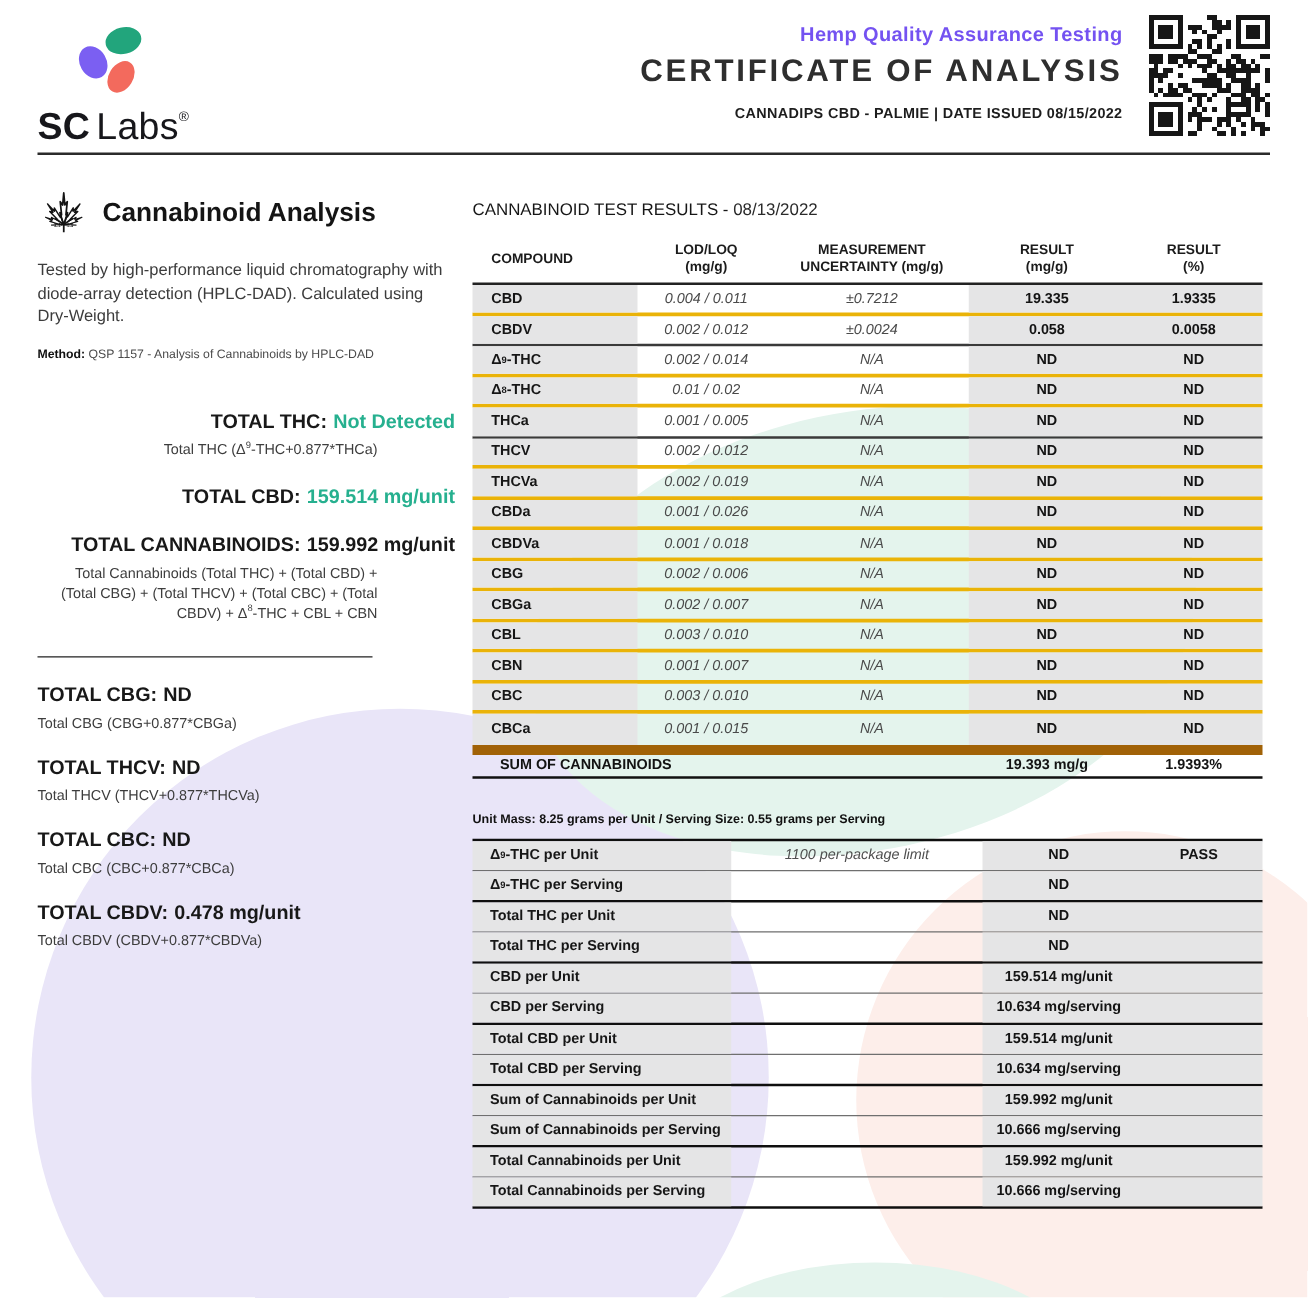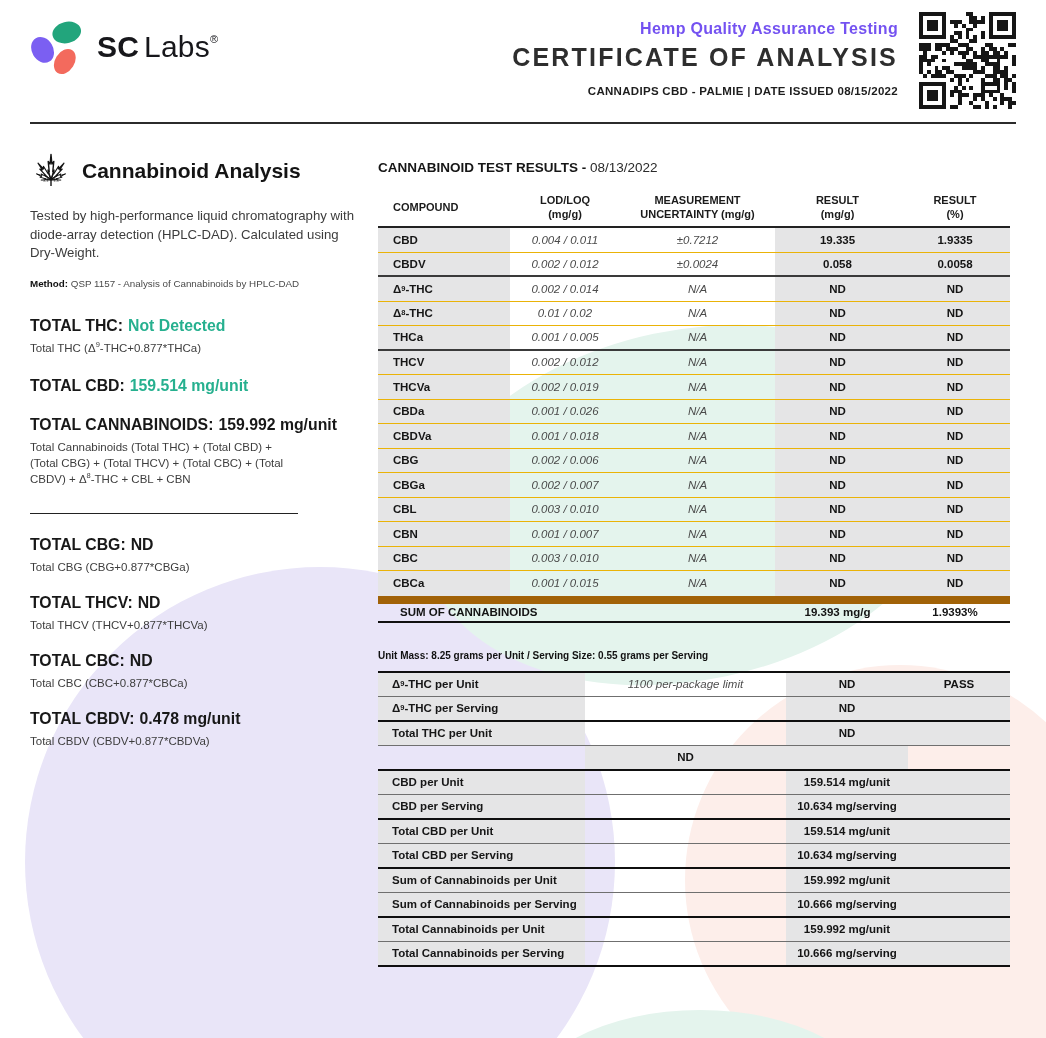--- a/index.html
+++ b/index.html
@@ -9,58 +9,58 @@
     font-family:"Liberation Sans", sans-serif; color:#1a1a1a; overflow:hidden;
   }
   
   .blob { position:absolute; border-radius:50%; }
   .blob-lavender { left:25px; top:567px; width:590px; height:590px; background:var(--c-lavender); z-index:0; }
   .blob-mint-swoosh { left:420px; top:330px; width:540px; height:350px; background:var(--c-mint); transform:rotate(-12deg); z-index:0; }
   .blob-pink { left:685px; top:665px; width:430px; height:430px; background:var(--c-pink); z-index:1; }
   .blob-mint-bottom { left:525px; top:1010px; width:350px; height:190px; background:var(--c-mint); z-index:2; }
   
   .header { position:absolute; left:30px; top:10px; right:30px; height:108px; z-index:5; }
-  .logo { position:absolute; left:0; top:8px; display:flex; align-items:center; gap:9px; }
+  .logo { position:absolute; left:0; top:8px; display:flex; align-items:center; gap:9px;flex-direction:column; }
   .brand-text { font-size:30px; color:#17171b; letter-spacing:.2px; }
   .brand-sc { font-weight:bold; }
   .brand-labs { font-weight:normal; margin-left:5px; }
   .brand-reg { font-size:11px; vertical-align:14px; }
   .header-right { position:absolute; right:118px; top:10px; text-align:right; }
   .program { font-size:16px; font-weight:bold; color:var(--c-purple); margin-bottom:5px; letter-spacing:.3px; }
   .coa-title { font-size:25px; font-weight:bold; color:#2e2e2e; letter-spacing:2.2px; margin-bottom:13px; }
   .coa-sub { font-size:11.5px; font-weight:bold; color:#1d1d1d; letter-spacing:.3px; }
   .qr { position:absolute; right:0; top:2px; width:97px; height:97px; }
   .rule { position:absolute; top:122px; left:30px; right:30px; border-top:2px solid #2b2b2b; z-index:5; }
   
   .main { position:absolute; top:124px; left:30px; right:30px; display:flex; z-index:5; }
   .left-panel { width:334px; padding-top:26px; }
   .right-panel { margin-left:14px; width:632px; padding-top:36px; }
   
   .section-head { display:flex; align-items:center; gap:10px; }
   .section-title { font-size:21px; font-weight:bold; color:#141414; }
   .desc { margin-top:15px; font-size:13.2px; color:#3c3c3c; line-height:1.42; width:326px; }
   .method { margin-top:15px; font-size:9.8px; color:#4a4a4a; }
   .method b { color:#111; }
-  .totals-a { margin-top:28px; }
+  .totals-a { margin-top:40px;text-align:right; }
   .total-block { margin-bottom:21px; }
   .total-head { font-size:15.8px; font-weight:bold; color:#181818; white-space:nowrap; }
   .total-value { margin-left:5px; }
   .total-value.accent { color:var(--c-teal); }
   .total-formula { margin-top:5px; font-size:11.5px; color:#3d3d3d; line-height:1.4; max-width:272px; }
   .left-divider { width:268px; border-top:1.5px solid #222; margin:25px 0 22px 0; }
   .totals-b .total-block { margin-bottom:19px; }
   sup { font-size:7.5px; vertical-align:super; line-height:0; }
   
   .results-title { font-size:13.5px; color:#2a2a2a; margin-bottom:13px; }
-  .results-title .bold { font-weight:bold; color:#161616; }
+  .results-title .bold { font-weight:normal; color:#161616; }
   .grid5 { display:grid; grid-template-columns:132px 110px 155px 125px 110px; }
   .thead { height:40px; align-items:center; border-bottom:2px solid #222; }
   .th { text-align:center; font-weight:bold; font-size:11px; line-height:1.3; color:#1b1b1b; }
   .th.first { text-align:left; padding-left:15px; }
-  .t-row { height:24.5px; align-items:stretch; border-bottom:1px solid #eab308; }
+  .t-row { height:24.5px; align-items:stretch; border-bottom:3px solid #eab308; }
   .t-row.group-end { border-bottom:2px solid #3a3a3a; }
   .rows .t-row:last-child { border-bottom:none; }
   .cell { display:flex; align-items:center; font-size:11.5px; }
   .c-compound { background:var(--c-cellgray); padding-left:15px; font-weight:bold; color:#161616; }
   .c-lod, .c-unc { justify-content:center; font-style:italic; color:#4a4a4a; }
   .c-mgg, .c-pct { background:var(--c-cellgray); justify-content:center; font-weight:bold; color:#141414; }
   .sum-row { display:grid; grid-template-columns:397px 125px 110px; height:27px; align-items:center;
              border-top:8px solid #a16207; border-bottom:2px solid #111; font-weight:bold; font-size:11.5px; color:#131313; }
   .sum-label { padding-left:22px; }
   .sum-mgg, .sum-pct { text-align:center; }
@@ -639,20 +639,21 @@
   </div>
 
   <div class="b-row">
     <div class="b-label">Total THC per Unit</div>
     <div class="b-note"></div>
     <div class="b-value">ND</div>
     <div class="b-status"></div>
   </div>
 
   <div class="b-row group-end">
+    <div class="b-label">Total THC per Serving</div>
     <div class="b-note"></div>
     <div class="b-value">ND</div>
     <div class="b-status"></div>
   </div>
 
   <div class="b-row">
     <div class="b-label">CBD per Unit</div>
     <div class="b-note"></div>
     <div class="b-value">159.514 mg/unit</div>
     <div class="b-status"></div>

